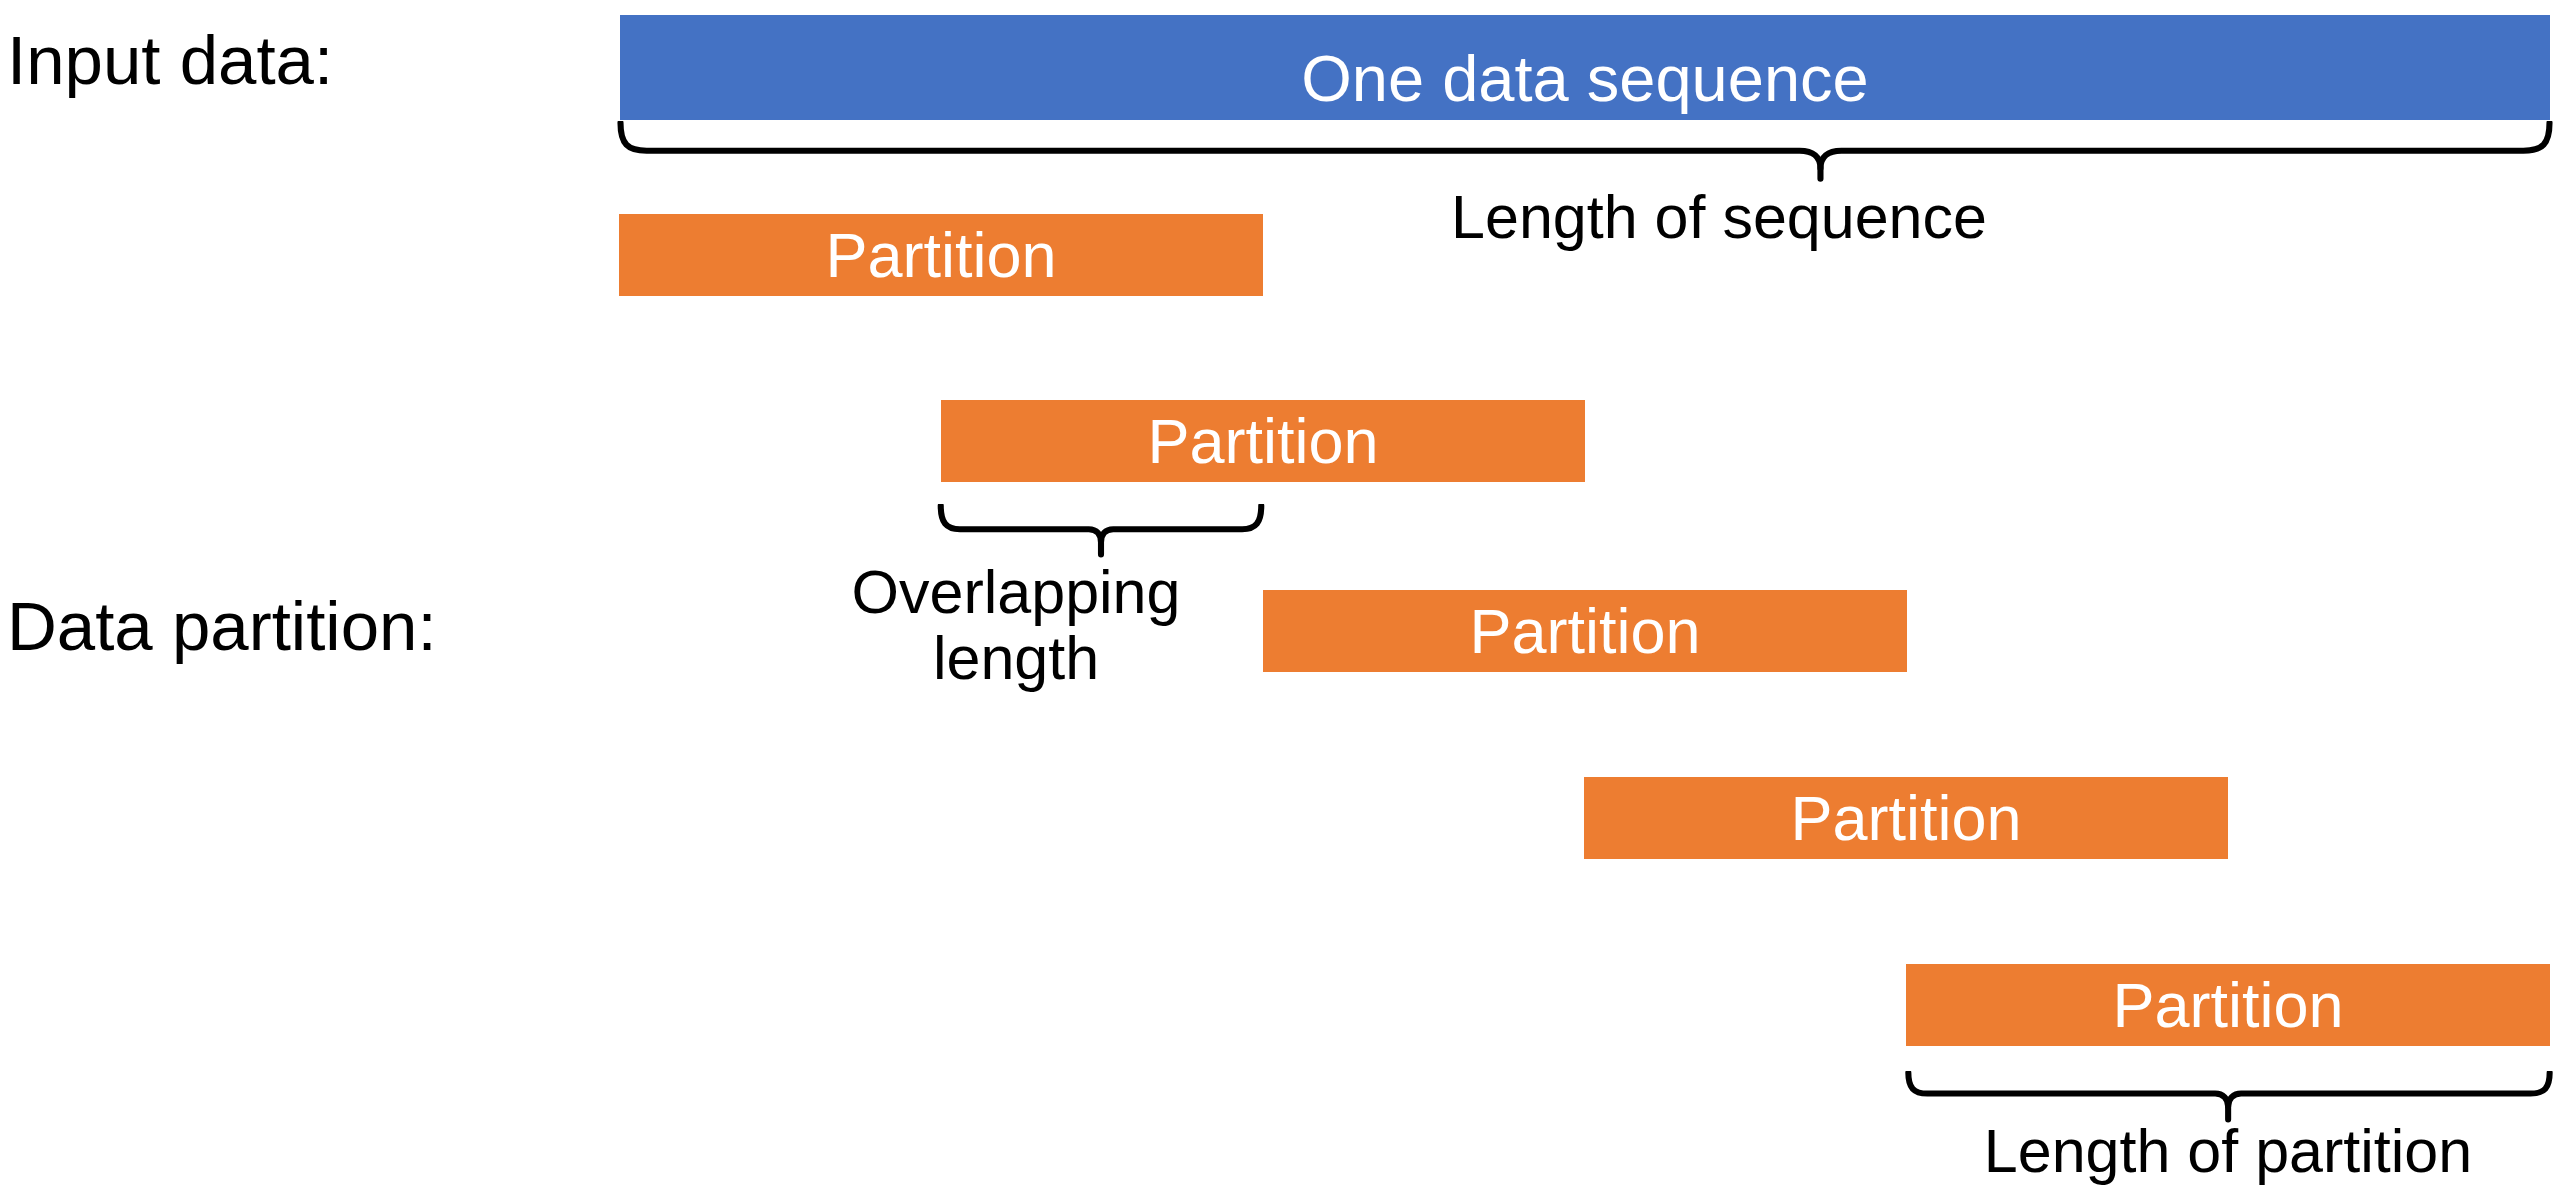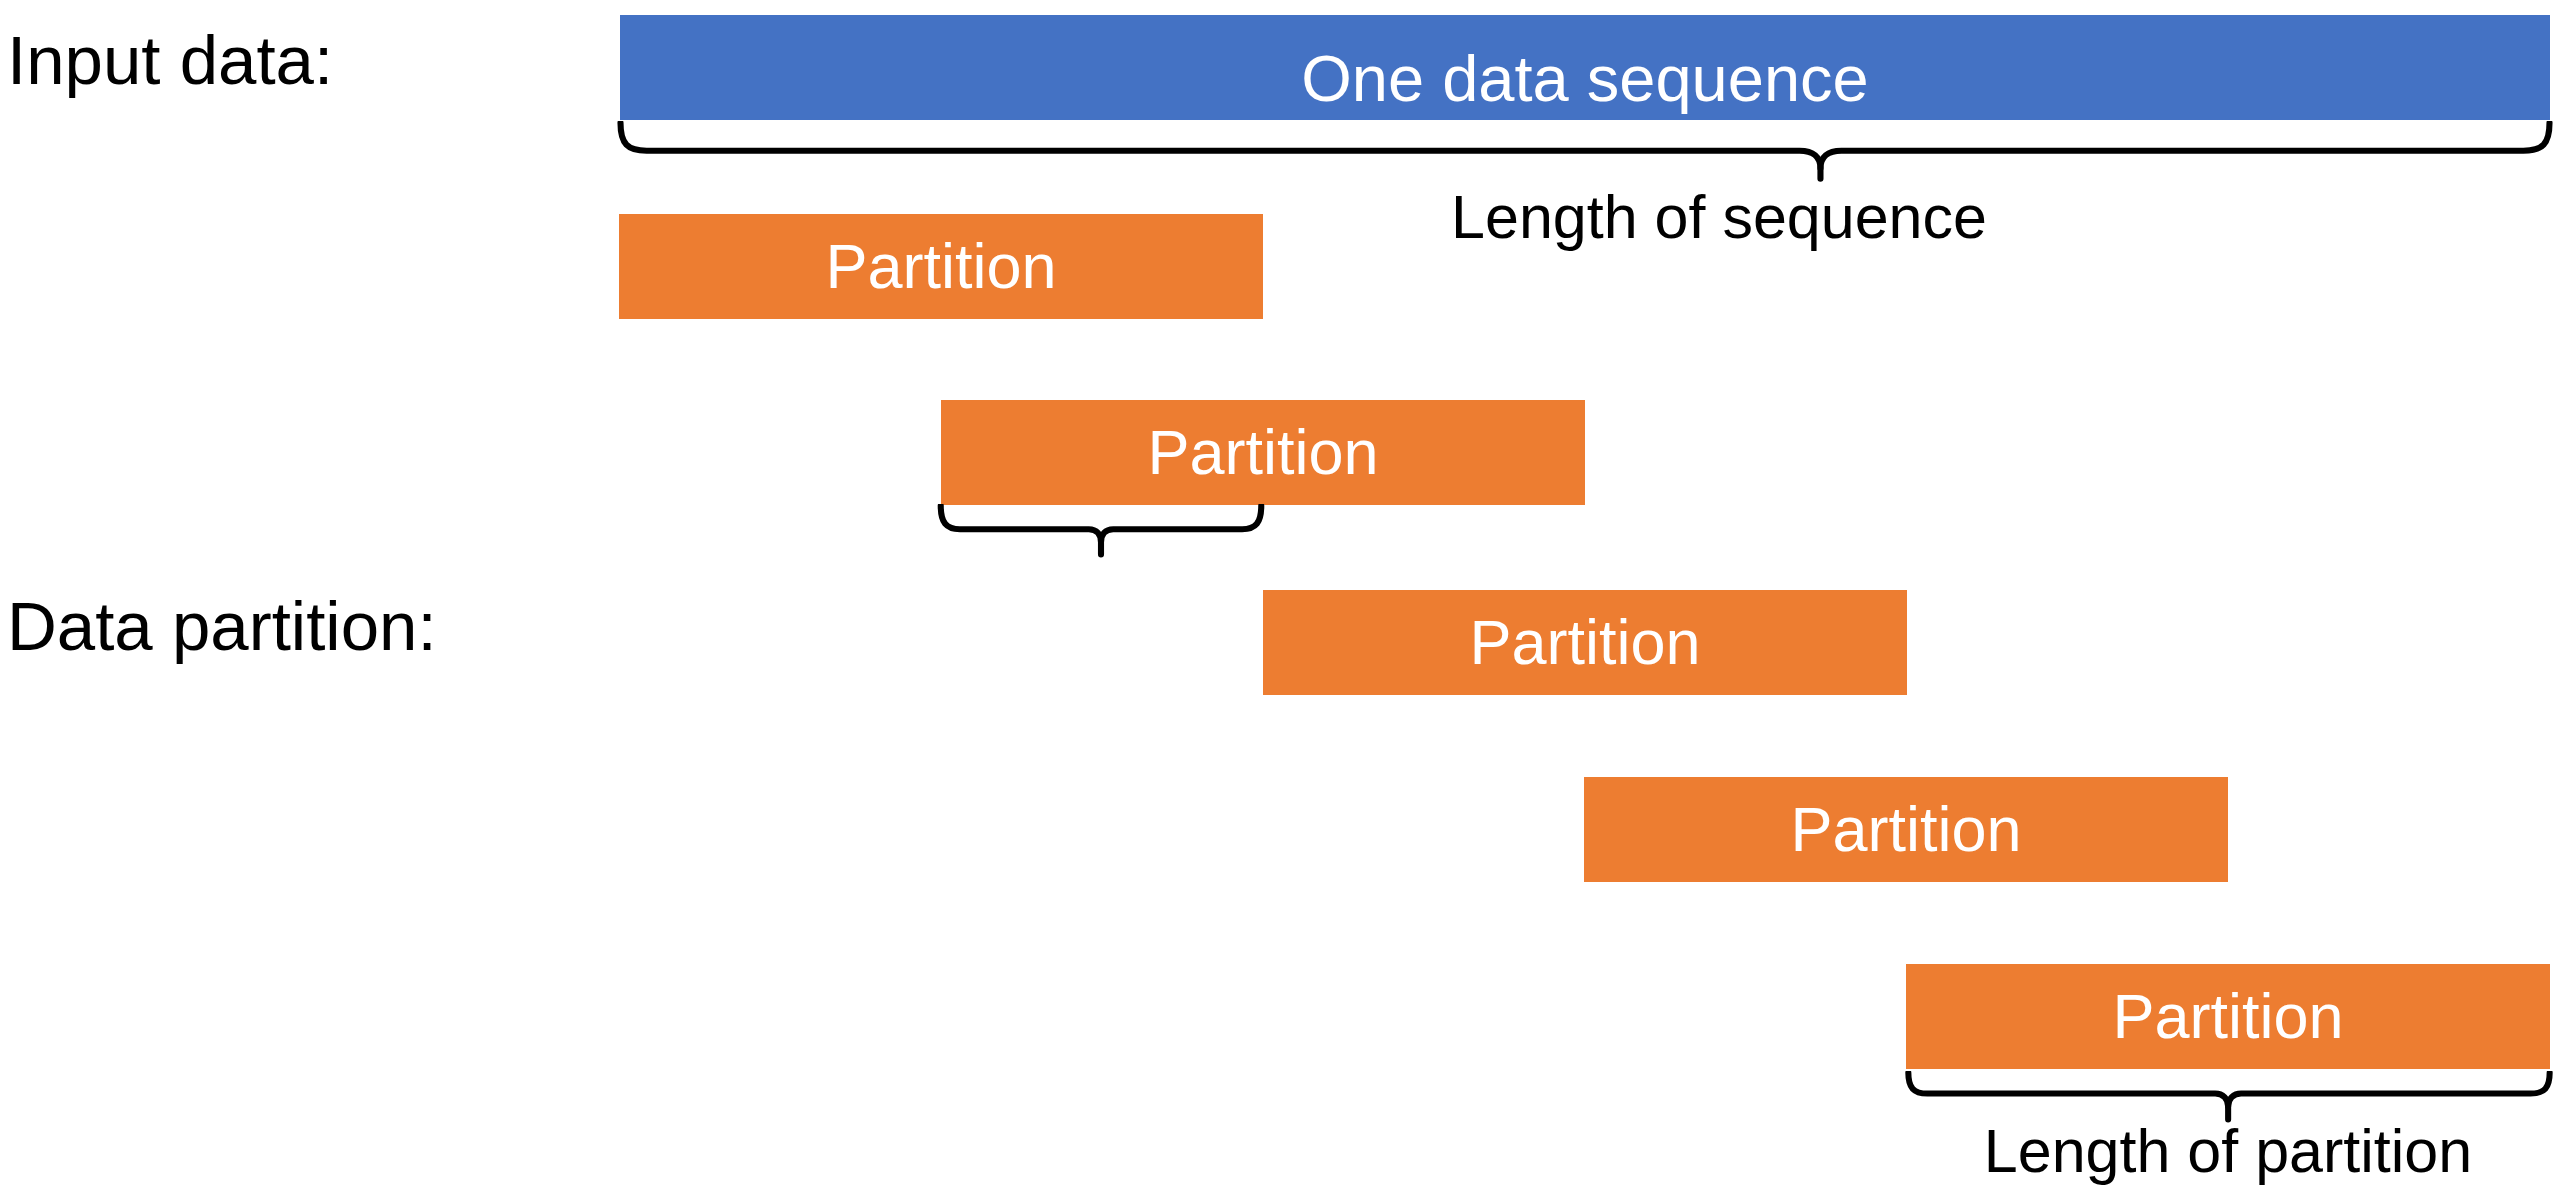--- a/index.html
+++ b/index.html
@@ -38,21 +38,21 @@
     left: 620px; top: 15px;
     width: 1930px; height: 105px;
     background: var(--color-sequence-fill, #4472C4);
   }
   .sequence-bar .bar-text {
     font-size: 65px;
     position: relative;
     top: 10.5px;
   }
   .partition-bar {
-    width: 644px; height: 105px;
+    width: 644px; height: 82px;
     background: var(--color-partition-fill, #ED7D31);
   }
   .p1 { left: 619px;  top: 214px;  }
   .p2 { left: 941px; top: 400px;  }
   .p3 { left: 1263px; top: 590px;  }
   .p4 { left: 1584px; top: 777px;  }
   .p5 { left: 1906px; top: 964px; }
   .annotation {
     position: absolute;
     font-size: 61px;
@@ -114,20 +114,24 @@
   </div>
   <div class="bar partition-bar p5">
     <span class="bar-text">Partition</span>
   </div>
 
   <svg class="brace brace-overlap" width="328" height="54" viewBox="0 0 376 62">
     <path d="M 4 2 C 4 21, 10 29, 26 29 L 174 29 C 183 29, 188 35, 188 44 L 188 58"></path>
     <path d="M 372 2 C 372 21, 366 29, 350 29 L 202 29 C 193 29, 188 35, 188 44"></path>
   </svg>
 
+  <div class="annotation ann-overlap">
+    <span>Overlapping</span><br>
+    <span>length</span>
+  </div>
 
   <svg class="brace brace-partition" width="652" height="52" viewBox="0 0 748 60">
     <path d="M 4 2 C 4 19, 10 26, 26 26 L 358 26 C 367 26, 373 32, 373 41 L 373 56"></path>
     <path d="M 744 2 C 744 19, 738 26, 722 26 L 388 26 C 379 26, 373 32, 373 41"></path>
   </svg>
 
   <div class="annotation ann-part-length">Length of partition</div>
 
 </div>
 

